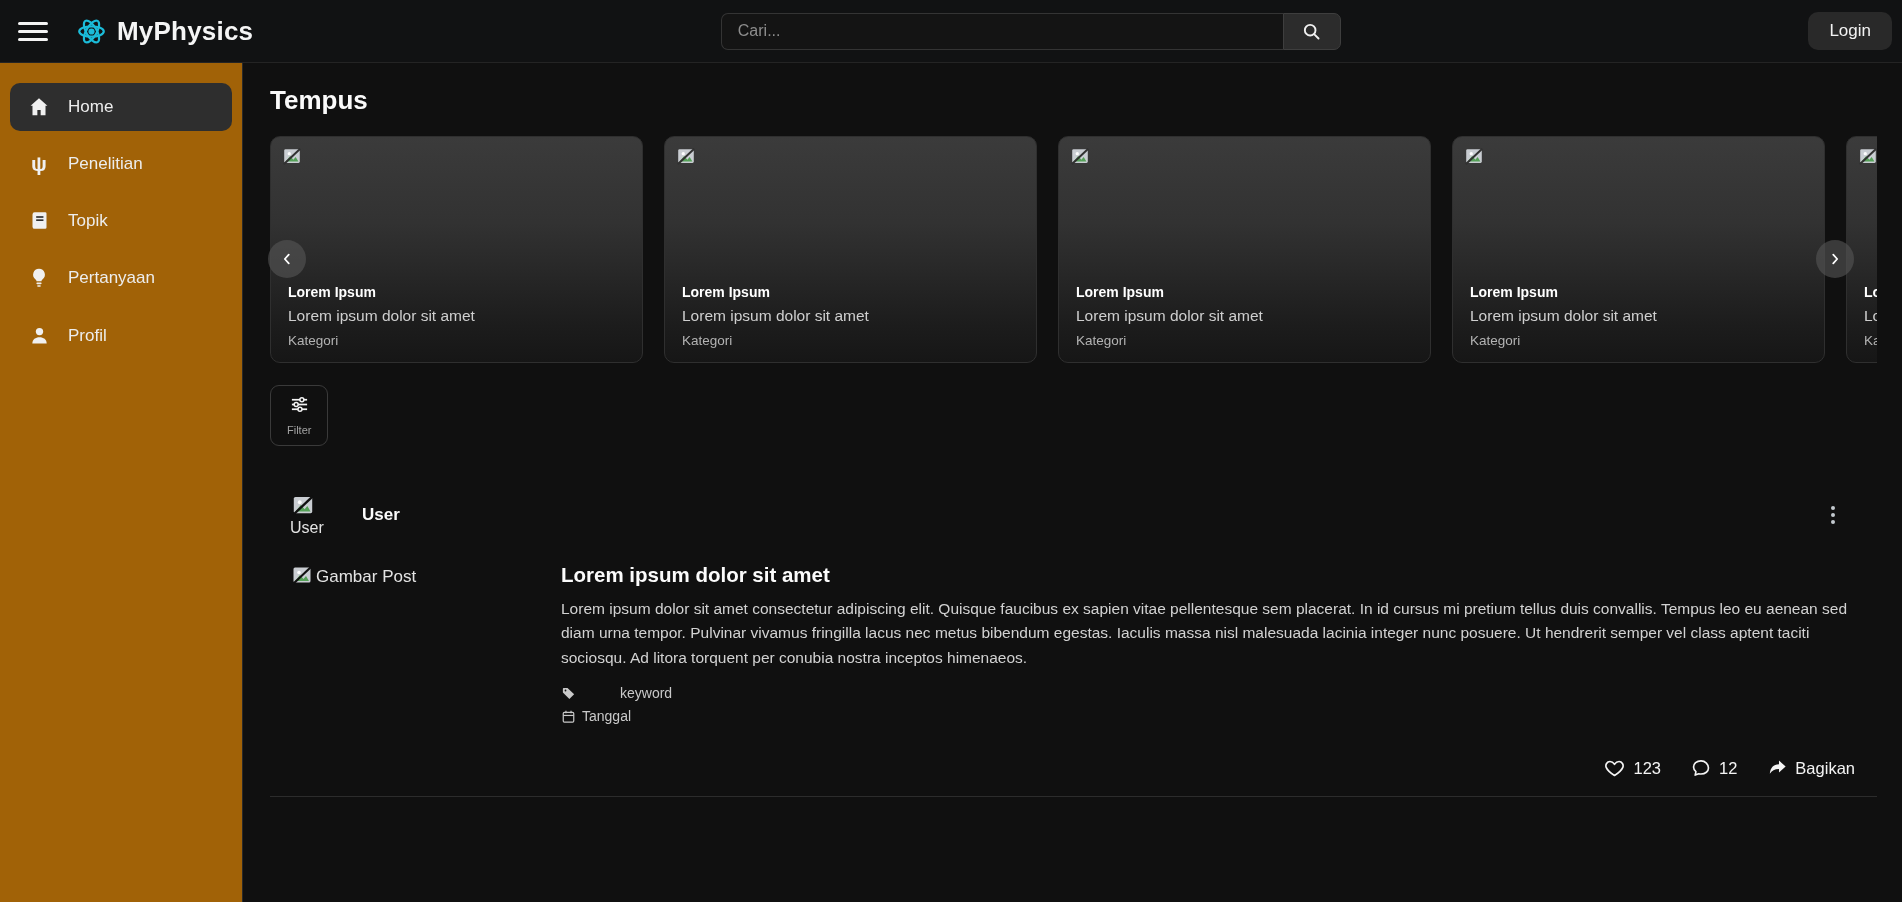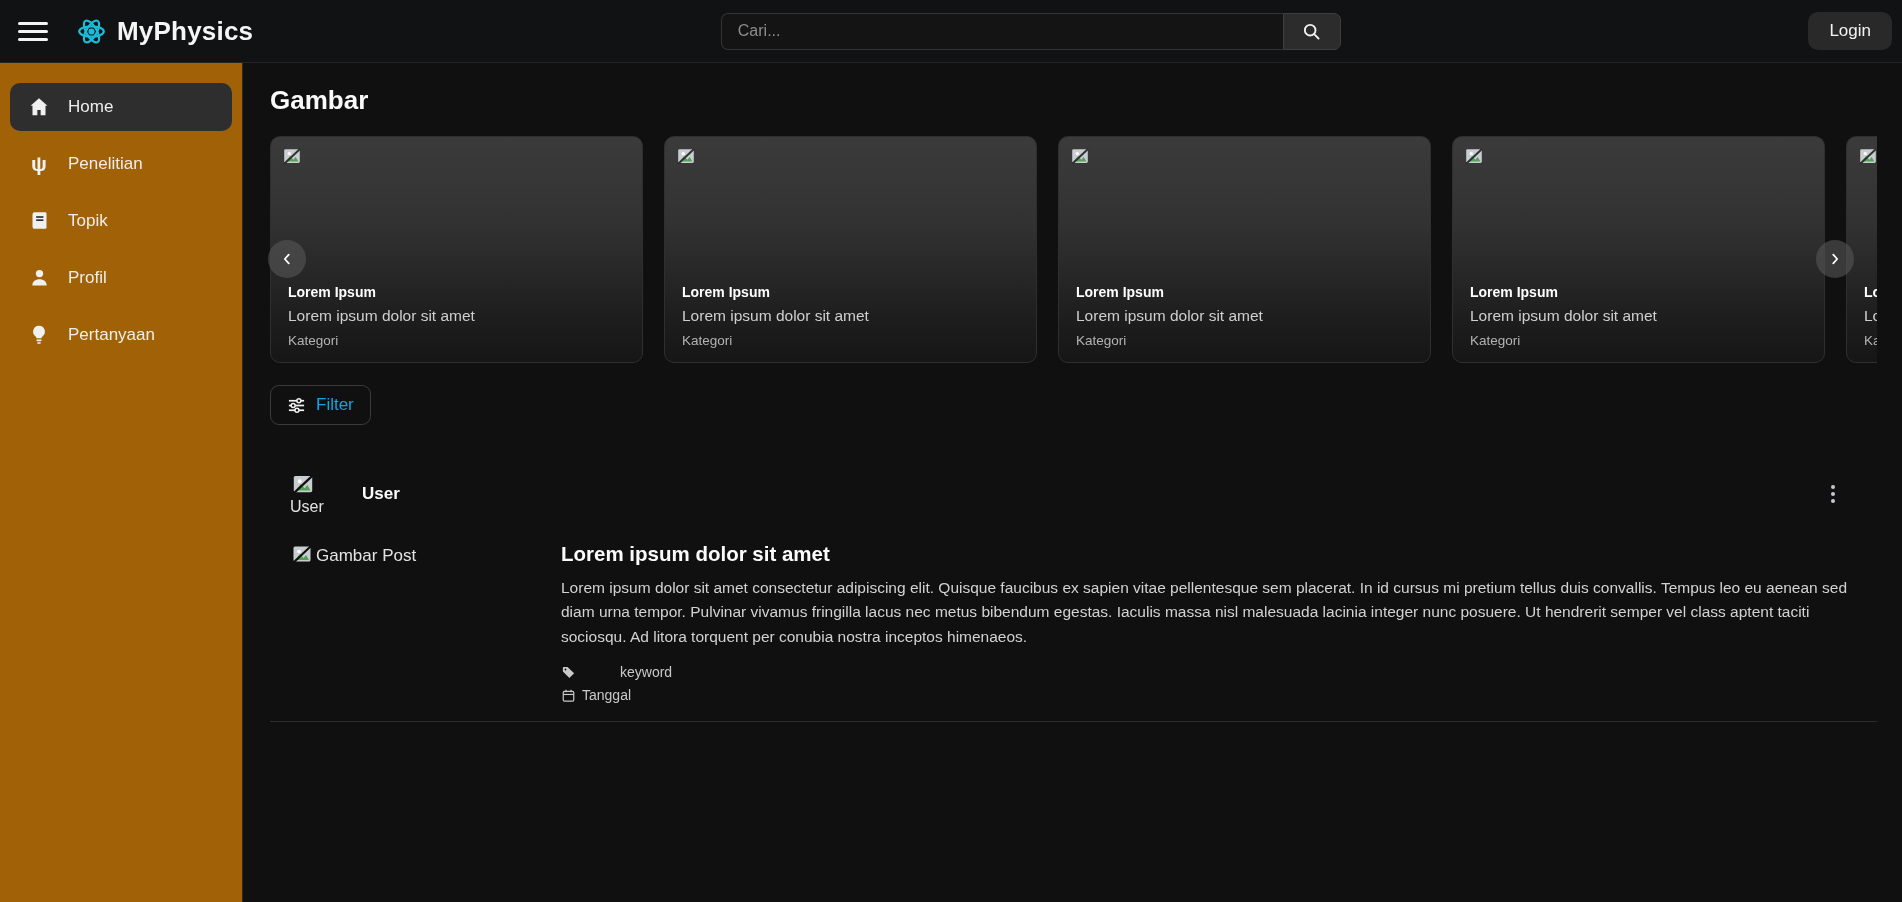--- a/index.html
+++ b/index.html
@@ -73,22 +73,23 @@
     background:rgba(86,86,86,0.6); border:none; cursor:pointer; z-index:3;
     display:flex; align-items:center; justify-content:center; top:104px;
   }
   .car-prev { left:-2px; }
   .car-next { right:23px; }
 
   
   .filter-btn {
     margin-top:22px; display:inline-flex; align-items:center; gap:10px;
     background:transparent; border:1px solid #3a3a3a; border-radius:9px;
-    color:#0ea5e9; font-size:17px; padding:9px 16px; cursor:pointer;
+    color:#a3a3a3; font-size:11px; padding:9px 16px; cursor:pointer;
     font-family:"Liberation Sans", sans-serif;
+    flex-direction:column;
   }
 
   
   .post { margin-top:46px; padding:0 0 18px 20px; border-bottom:1px solid #2c2c2c; }
   .post-header { display:flex; align-items:center; }
   .avatar-broken { width:52px; display:flex; flex-direction:column; }
   .alt-text { font-size:16px; color:#e3e3e3; margin-top:1px; }
   .author-name { font-size:17px; font-weight:bold; margin-left:20px; color:#fbfbfb; }
   .kebab { margin-left:auto; margin-right:38px; display:flex; flex-direction:column; gap:3px; cursor:pointer; padding:4px; }
   .kebab i { width:4px; height:4px; border-radius:50%; background:#c3c9cf; }
@@ -165,41 +166,41 @@
         <svg width="21" height="21" viewBox="0 0 24 24">
           <path d="M6.5 2.5h12A1.5 1.5 0 0 1 20 4v16a1.5 1.5 0 0 1-1.5 1.5h-12A2.5 2.5 0 0 1 4 19V5a2.5 2.5 0 0 1 2.5-2.5z" fill="#f0f0f0"></path>
           <line x1="8.2" y1="8" x2="16.5" y2="8" stroke="#171717" stroke-width="1.7"></line>
           <line x1="8.2" y1="11.6" x2="16.5" y2="11.6" stroke="#171717" stroke-width="1.7"></line>
         </svg>
       </span>
       <span>Topik</span>
     </div>
     <div class="side-item">
       <span class="side-ico">
-        <svg width="21" height="21" viewBox="0 0 24 24" fill="#f0f0f0">
-          <circle cx="12" cy="7.5" r="4.2"></circle>
-          <path d="M3.8 21c0-4.4 3.7-6.9 8.2-6.9s8.2 2.5 8.2 6.9H3.8z"></path>
-        </svg>
-      </span>
-      <span>Profil</span>
-    </div>
-    <div class="side-item">
-      <span class="side-ico">
         <svg width="20" height="22" viewBox="0 0 24 26" fill="#f0f0f0">
           <path d="M12 2a7 7 0 0 0-4.1 12.7c.7.5 1.1 1.4 1.1 2.3h6c0-.9.4-1.8 1.1-2.3A7 7 0 0 0 12 2z"></path>
           <rect x="8.8" y="18.4" width="6.4" height="2" rx="1"></rect>
           <rect x="9.8" y="21.6" width="4.4" height="2" rx="1"></rect>
         </svg>
       </span>
       <span>Pertanyaan</span>
     </div>
+    <div class="side-item">
+      <span class="side-ico">
+        <svg width="21" height="21" viewBox="0 0 24 24" fill="#f0f0f0">
+          <circle cx="12" cy="7.5" r="4.2"></circle>
+          <path d="M3.8 21c0-4.4 3.7-6.9 8.2-6.9s8.2 2.5 8.2 6.9H3.8z"></path>
+        </svg>
+      </span>
+      <span>Profil</span>
+    </div>
   </nav>
 
   <main class="main">
-    <h2 class="section-title">Gambar</h2>
+    <h2 class="section-title">Tempus</h2>
 
     <div class="carousel">
       <button class="car-btn car-prev">
         <span style="display:flex;">
           <svg width="14" height="14" viewBox="0 0 16 16" fill="none">
             <polyline points="10,3 5.5,8 10,13" stroke="#ffffff" stroke-width="2" stroke-linecap="round" stroke-linejoin="round"></polyline>
           </svg>
         </span>
       </button>
       <button class="car-btn car-next">
@@ -365,15 +366,41 @@
                 <line x1="3" y1="8.6" x2="17" y2="8.6" stroke="#c9c9c9" stroke-width="1.6"></line>
                 <line x1="6.6" y1="2.4" x2="6.6" y2="5.6" stroke="#c9c9c9" stroke-width="1.6"></line>
                 <line x1="13.4" y1="2.4" x2="13.4" y2="5.6" stroke="#c9c9c9" stroke-width="1.6"></line>
               </svg>
             </span>
             <span>Tanggal</span>
           </div>
         </div>
       </div>
 
+      <div class="post-actions">
+        <div class="action">
+          <span style="display:flex;">
+            <svg width="21" height="20" viewBox="0 0 24 22" fill="none">
+              <path d="M12 19.5S4.3 14.8 2.5 10.3C1.3 7.2 3.4 3.6 6.8 3.6c2.1 0 3.7 1.1 5.2 3.2 1.5-2.1 3.1-3.2 5.2-3.2 3.4 0 5.5 3.6 4.3 6.7C19.7 14.8 12 19.5 12 19.5z" stroke="#f4f4f4" stroke-width="1.9" stroke-linejoin="round"></path>
+            </svg>
+          </span>
+          <span>123</span>
+        </div>
+        <div class="action">
+          <span style="display:flex;">
+            <svg width="20" height="20" viewBox="0 0 22 22" fill="none">
+              <path d="M11 3.2c-4.8 0-8.2 2.9-8.2 6.7 0 2 1 3.8 2.6 5L4.6 18.8l4-1.5c.8.2 1.6.3 2.4.3 4.8 0 8.2-2.9 8.2-6.7S15.8 3.2 11 3.2z" stroke="#f4f4f4" stroke-width="1.8" stroke-linejoin="round"></path>
+            </svg>
+          </span>
+          <span>12</span>
+        </div>
+        <div class="action">
+          <span style="display:flex;">
+            <svg width="20" height="18" viewBox="0 0 22 20" fill="#f4f4f4">
+              <path d="M13.2 1.8v4C7 5.8 3.6 10 3 16.4c2.2-3.7 5.4-5.4 10.2-5.4v4l7.4-6.6-7.4-6.6z"></path>
+            </svg>
+          </span>
+          <span>Bagikan</span>
+        </div>
+      </div>
     </article>
   </main>
 </div>
 
 </body></html>

